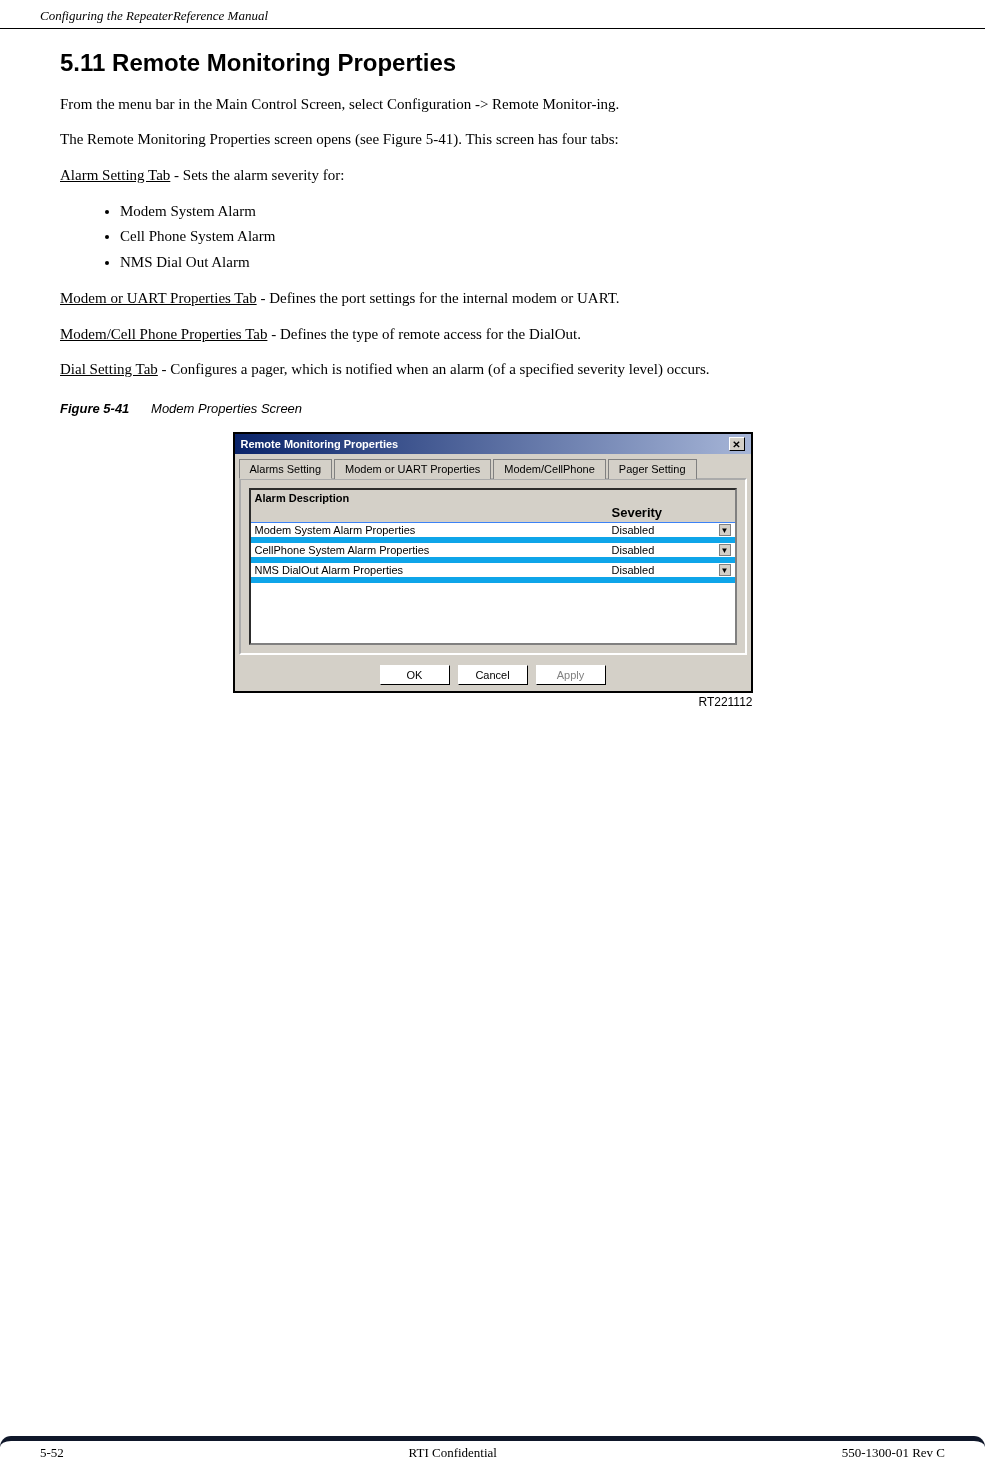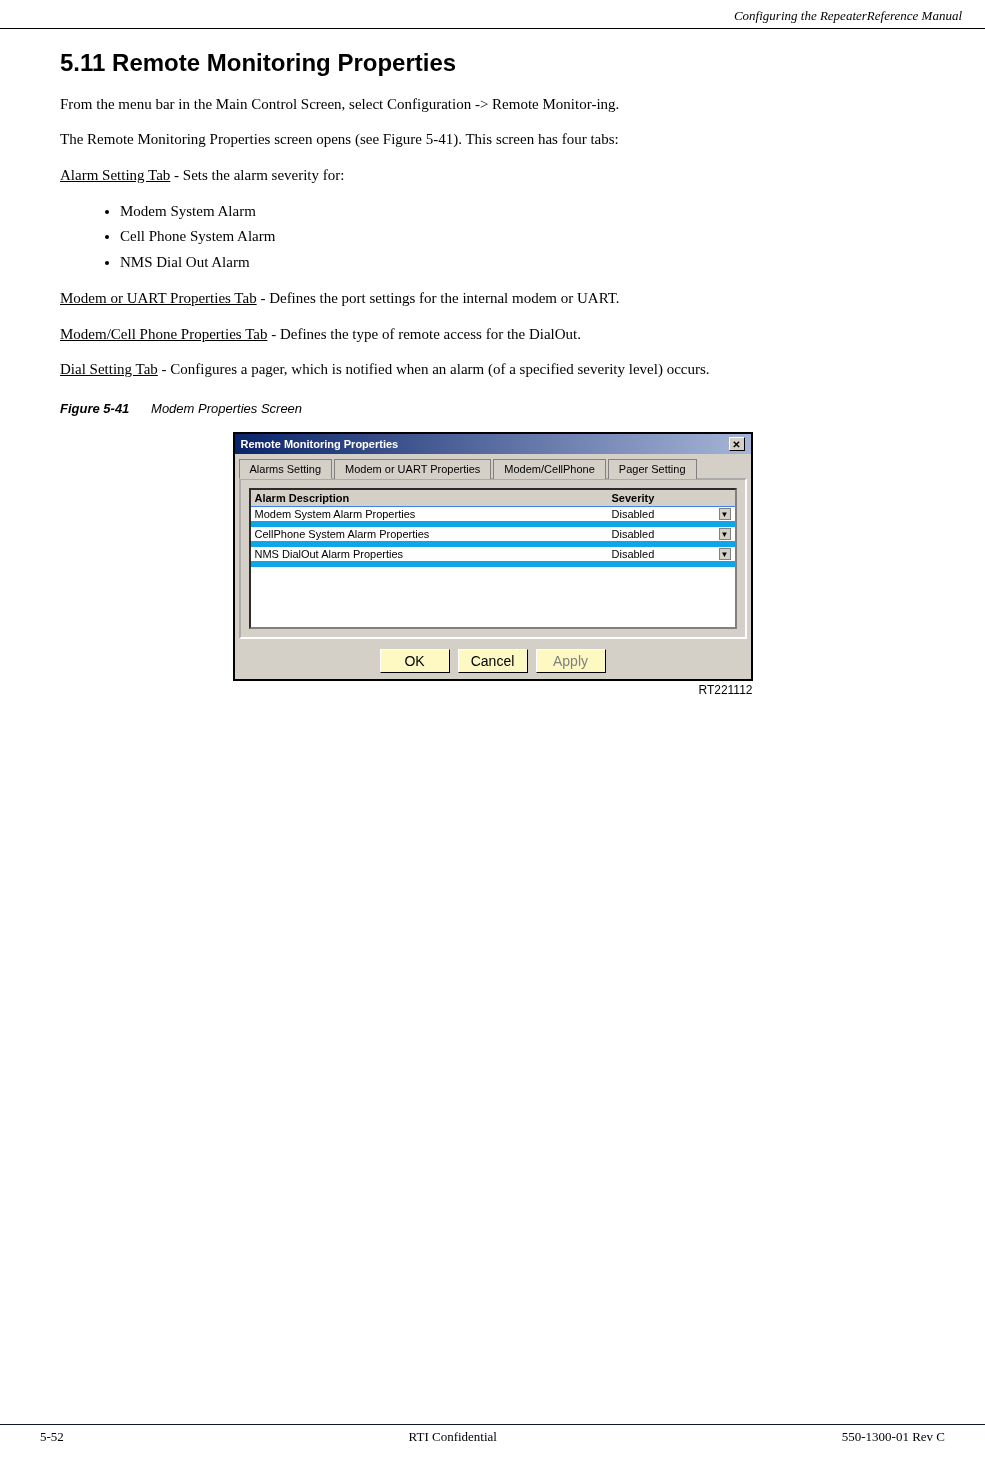--- a/index.html
+++ b/index.html
@@ -8,40 +8,41 @@
       min-height: 1465px;
       font-family: "Times New Roman", Times, serif;
       font-size: 15px;
       background: #fff;
       color: #000;
     }
 
     
     .page-header {
       display: flex;
-      justify-content: flex-end;
+      justify-content: flex-start;
       align-items: flex-start;
       padding: 8px 23px 4px 40px;
       border-bottom: 1px solid #000;
       font-size: 13px;
       font-style: italic;
     }
 
     
     .page-footer {
       display: flex;
       justify-content: space-between;
       align-items: center;
       padding: 4px 40px;
-      border-top: 1px solid #0f172a;
+      border-top: 5px solid #0f172a;
       font-size: 13px;
       position: fixed;
-      bottom: 16px;
+      bottom: 0;
       width: 985px;
       background: #fff;
+      border-radius: 11px;
     }
 
     .page-content {
       padding: 20px 60px 60px 60px;
       padding-bottom: 80px;
     }
 
     
     .section-heading {
       font-size: 24px;
@@ -176,21 +177,22 @@
 
     .alarm-table-header .col-desc {
       flex: 3;
       font-weight: bold;
       font-size: 11px;
     }
 
     .alarm-table-header .col-sev {
       flex: 1;
       font-weight: bold;
-      font-size: 11px;
+      font-size: 13px;
+      margin-top: 13px;
     }
 
     .alarm-row {
       display: flex;
       align-items: center;
       padding: 1px 4px;
       border-bottom: 6px solid #0ea5e9;
     }
 
     .alarm-row .col-desc {
@@ -225,25 +227,25 @@
     .dialog-footer {
       display: flex;
       justify-content: center;
       gap: 8px;
       padding: 6px 0 6px 0;
     }
 
     .dialog-btn {
       min-width: 70px;
       padding: 3px 8px;
-      background: #fef9c3;
+      background: #ffffff;
       border: 1px solid #fff;
       border-right-color: #000;
       border-bottom-color: #000;
-      font-size: 14px;
+      font-size: 11px;
       font-family: Arial, sans-serif;
       cursor: pointer;
     }
 
     .dialog-btn.disabled {
       color: #808080;
     }
 
     .rt-label {
       font-size: 12px;

